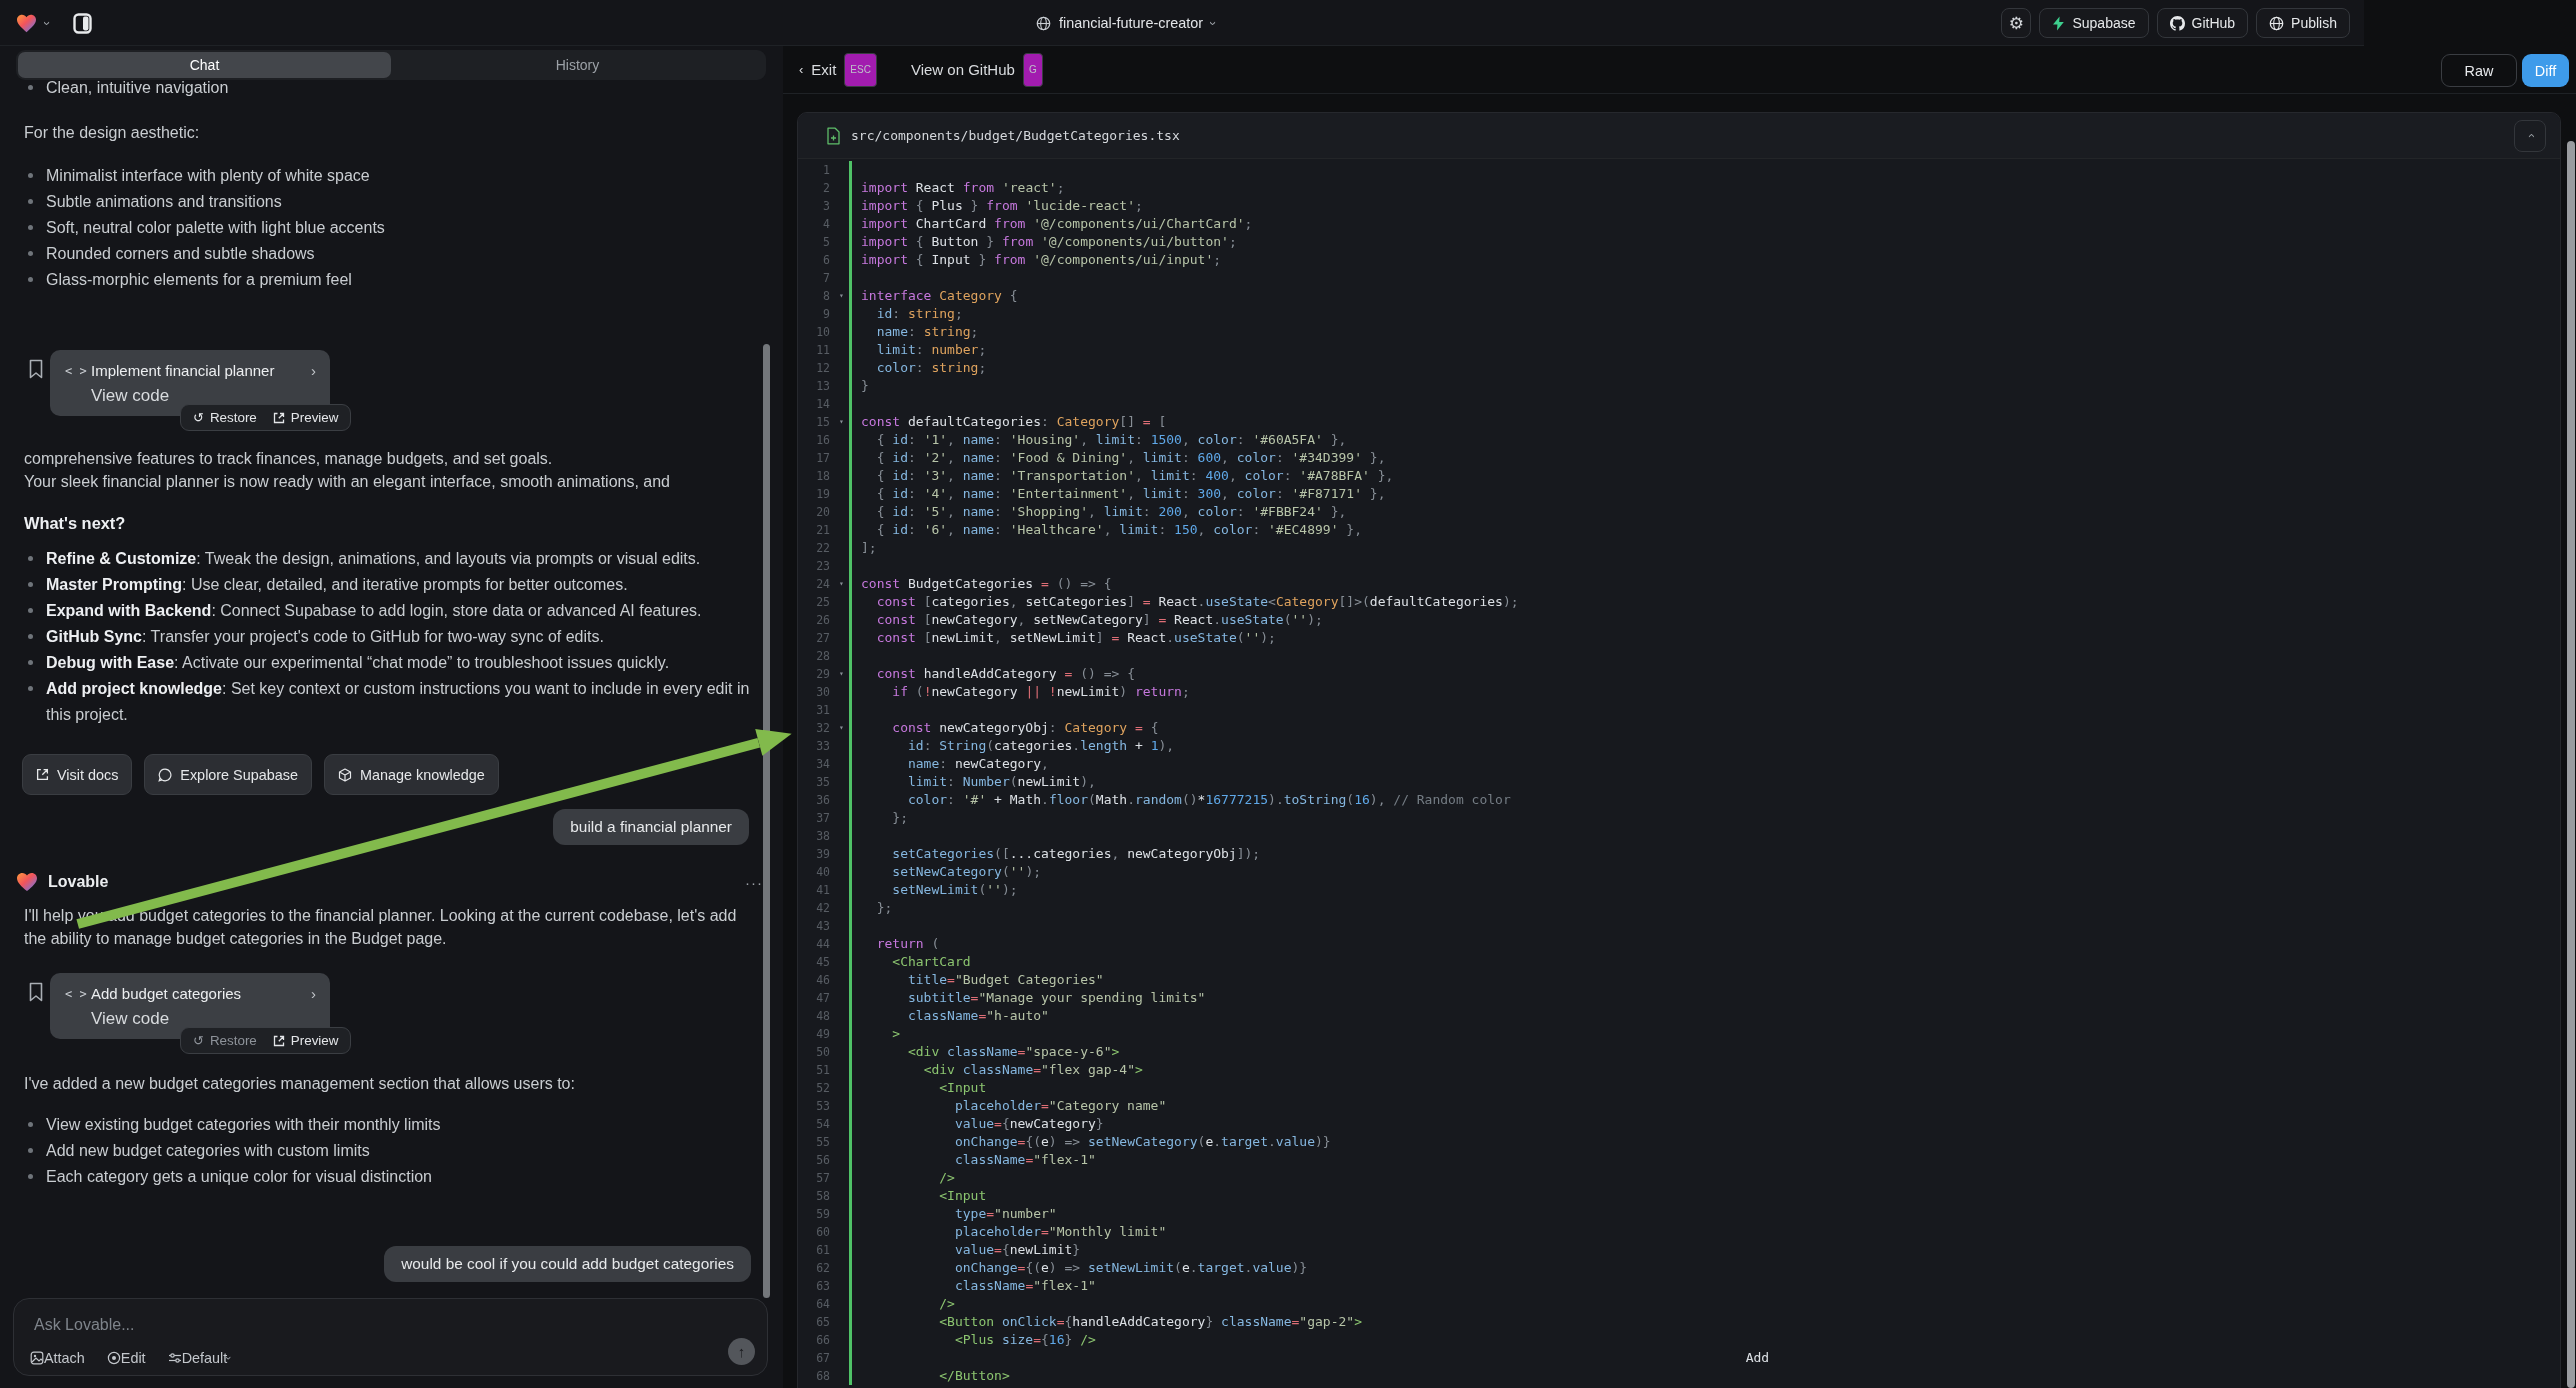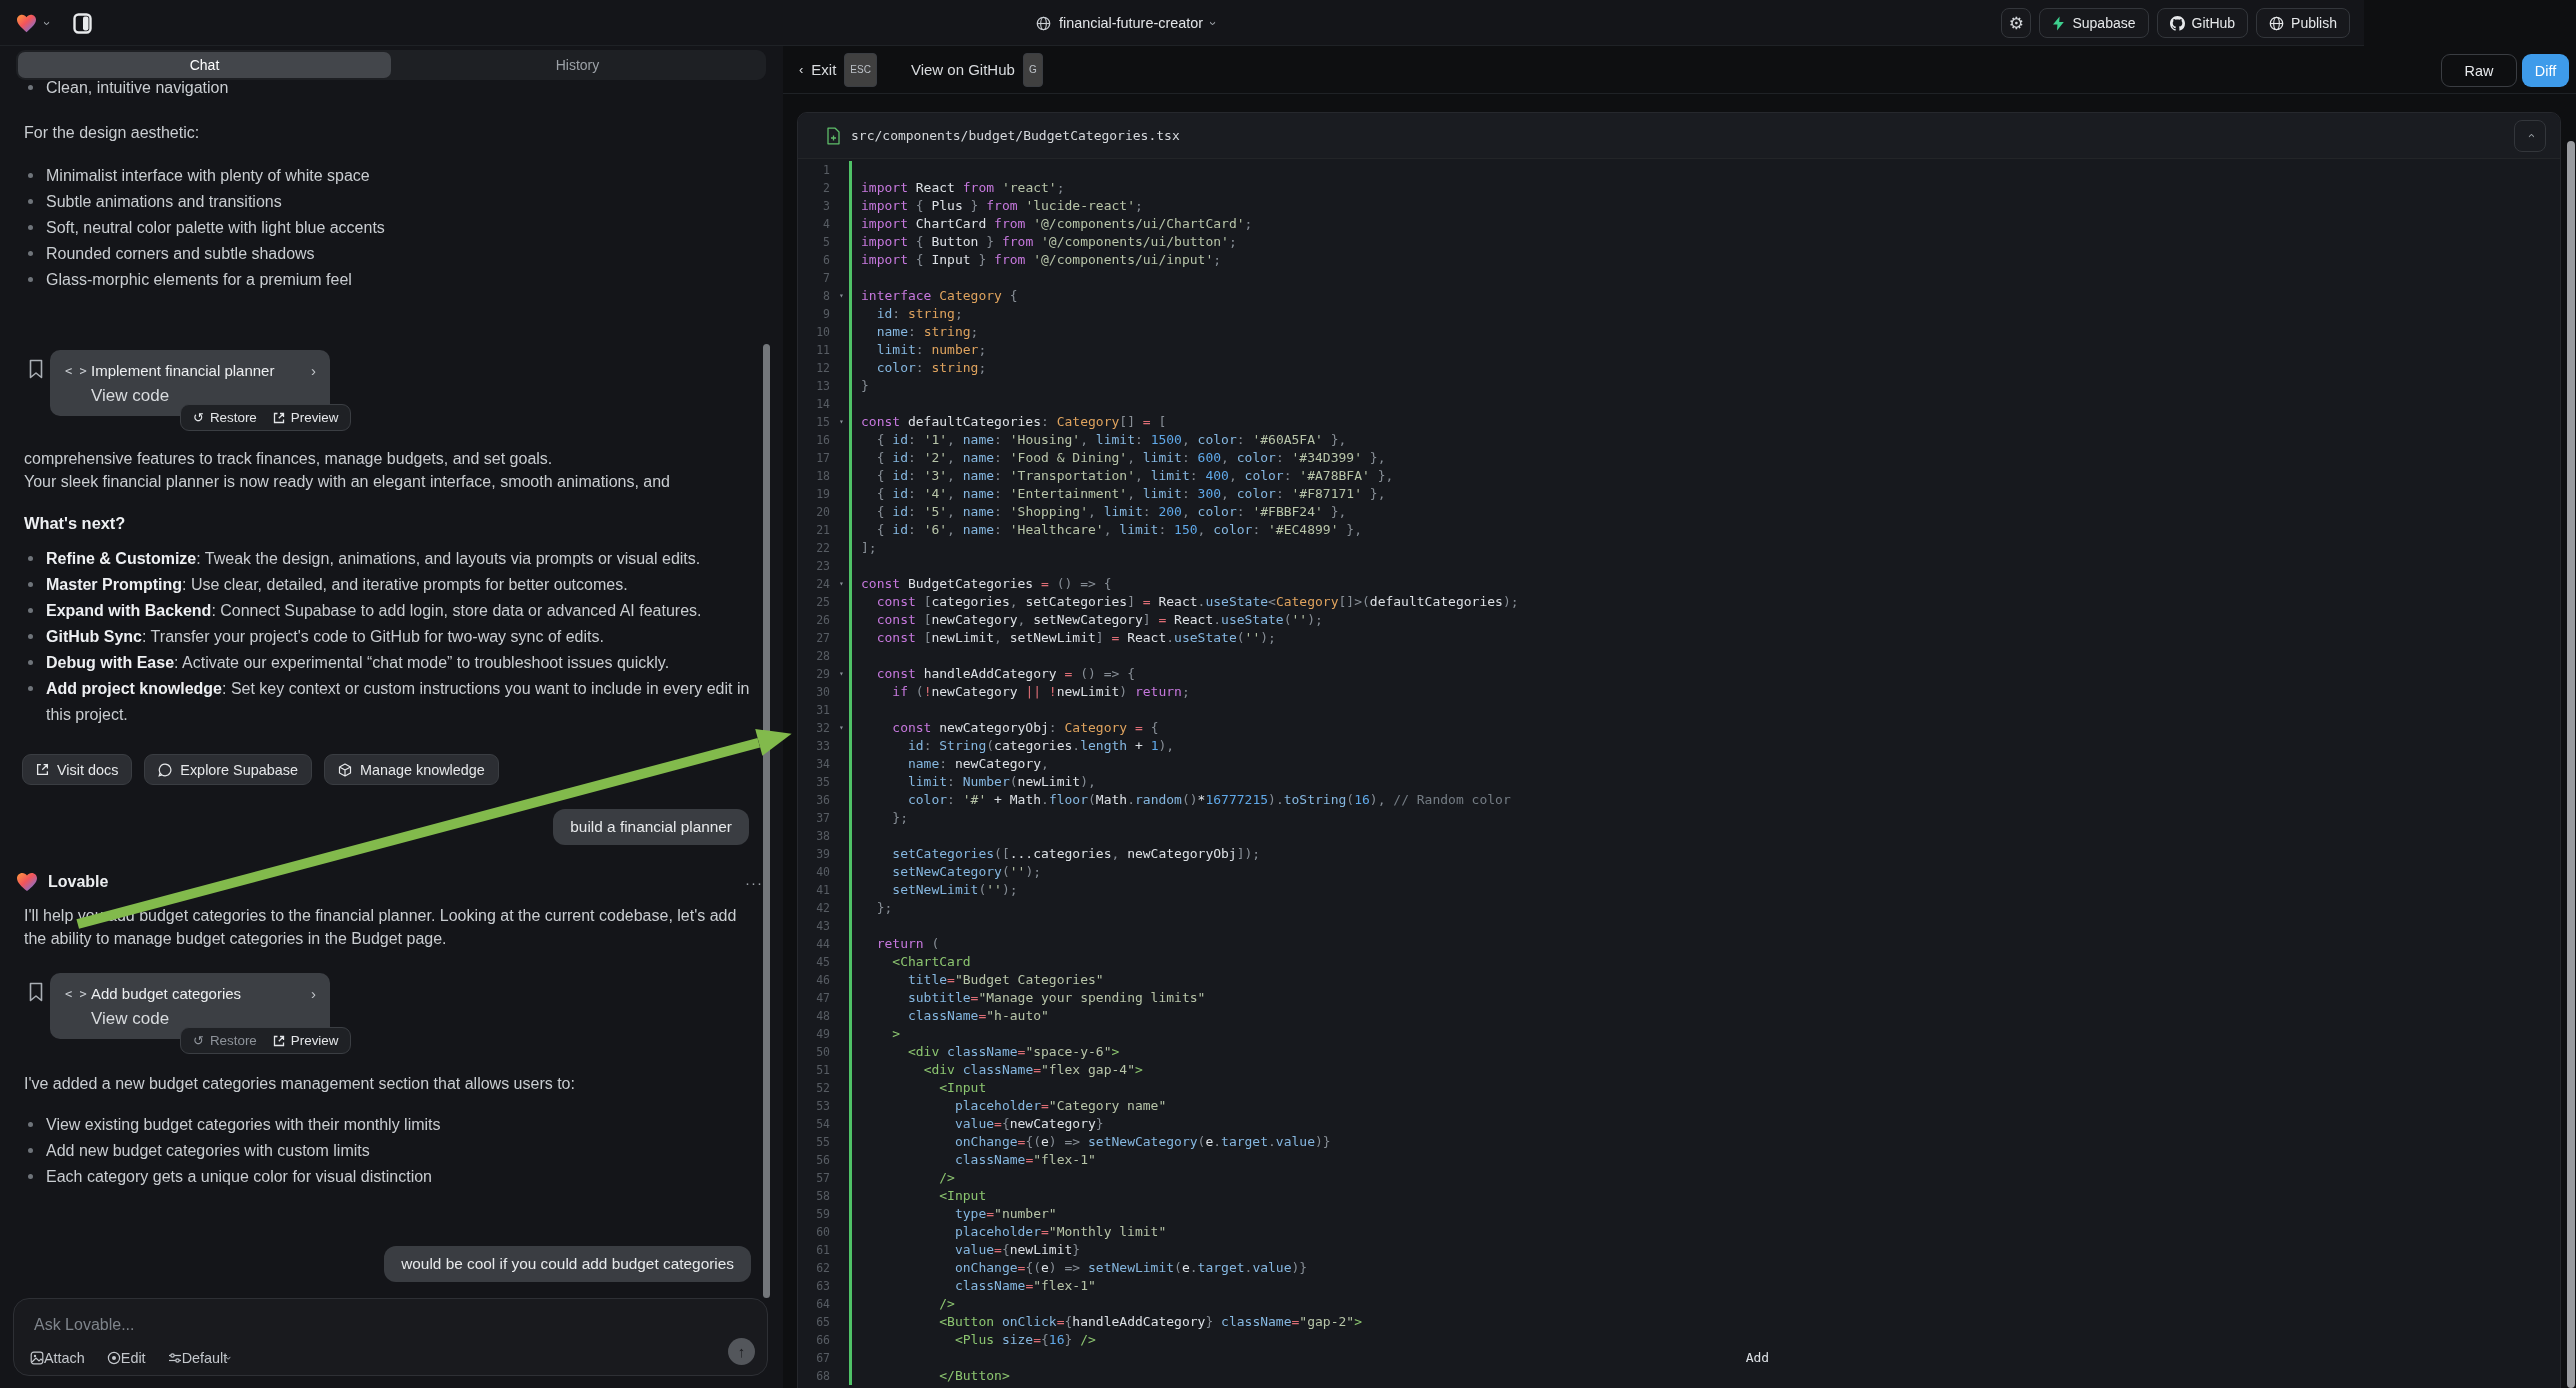--- a/index.html
+++ b/index.html
@@ -40,21 +40,21 @@
   .codeglyph { font-family:"DejaVu Sans Mono", monospace; font-size:12px; color:#C9CDD2; width:26px; }
   .vcard-title { font-size:15px; color:#ECEEF0; flex:1; }
   .vcard-arrow { color:#C2C6CB; font-size:15px; }
   .vcard-action { margin-left:26px; margin-top:7px; font-size:17px; color:#D8DBDE; }
   .pill { position:absolute; left:130px; top:54px; height:27px; display:flex; align-items:center; background:#1F2125; border:1px solid #3B3E43; border-radius:9px; padding:0 4px; z-index:3; }
   .pill-btn { display:flex; align-items:center; gap:6px; padding:0 8px; font-size:13.4px; color:#E4E6E9; height:100%; }
   .pill-btn.dim { color:#8E939A; }
   .pill-ic { font-size:13px; line-height:1; }
 
   .actions { position:absolute; left:22px; display:flex; gap:12px; }
-  .act-btn { height:31px; display:flex; align-items:center; gap:8px; padding:0 13px; background:#2C2E33; border:1px solid #3A3D42; border-radius:9px; color:#E6E8EA; font-size:14.4px; }
+  .act-btn { height:41px; display:flex; align-items:center; gap:8px; padding:0 13px; background:#2C2E33; border:1px solid #3A3D42; border-radius:9px; color:#E6E8EA; font-size:14.4px; }
 
   .bubble { position:absolute; background:#3A3D42; border-radius:12px; padding:9px 17px; font-size:15.4px; color:#E7E9EB; white-space:nowrap; }
 
   .lov-row { position:absolute; left:16px; right:20px; display:flex; align-items:center; gap:10px; }
   .lov-name { font-size:16px; font-weight:bold; color:#ECEEF0; flex:1; }
   .dots { color:#9BA0A6; font-size:15px; letter-spacing:1px; }
 
   .chat-scrollbar { position:absolute; left:763px; top:298px; width:7px; height:954px; border-radius:4px; background:#85888D; opacity:.85; }
 
   
@@ -62,21 +62,21 @@
   .composer input { position:absolute; left:20px; top:14px; right:20px; height:24px; background:transparent; border:none; outline:none; font-family:"Liberation Sans",sans-serif; font-size:16px; color:#E6E8EA; }
   .composer input::placeholder { color:#7E848B; }
   .comp-row { position:absolute; left:16px; bottom:9px; display:flex; align-items:center; gap:22px; }
   .comp-btn { display:flex; align-items:center; gap:0; color:#C3C7CC; font-size:14.4px; }
   .send { position:absolute; right:12px; bottom:10px; width:27px; height:27px; border-radius:50%; background:#53565B; display:flex; align-items:center; justify-content:center; color:#1B1C1F; font-size:15px; font-weight:bold; }
 
   
   .rpanel { position:absolute; left:783px; top:46px; right:0; bottom:0; background:#0E0F11; }
   .rheader { position:absolute; left:0; right:0; top:0; height:48px; border-bottom:1px solid #1F2226; display:flex; align-items:center; }
   .rh-item { display:flex; align-items:center; gap:8px; color:#D9DCDF; font-size:15px; }
-  .kbd { height:34px; padding:0 5px; display:flex; align-items:center; background:#404040; border:1px solid #3A3D42; border-radius:4px; color:#BDC2C8; font-size:10px; text-transform:uppercase; }
+  .kbd { height:34px; padding:0 5px; display:flex; align-items:center; background:#a21caf; border:1px solid #3A3D42; border-radius:4px; color:#BDC2C8; font-size:10px; text-transform:uppercase; }
   .raw-btn { position:absolute; right:59px; top:8px; width:76px; height:33px; border:1px solid #3A3D42; border-radius:9px; background:transparent; color:#E8EAED; font-size:14.4px; display:flex; align-items:center; justify-content:center; }
   .diff-btn { position:absolute; right:7px; top:8px; width:47px; height:33px; border-radius:9px; color:#fff; font-size:14.4px; display:flex; align-items:center; justify-content:center; }
 
   .code-card { position:absolute; left:14px; right:15px; top:66px; height:1334px; background:#17191E; border:1px solid #26282D; border-radius:10px; overflow:hidden; }
   .cc-header { height:46px; background:#1A1C21; border-bottom:1px solid #232528; display:flex; align-items:center; padding:0 14px 0 28px; }
   .file-path { margin-left:10px; font-family:"DejaVu Sans Mono", monospace; font-size:13px; color:#D5D8DC; flex:1; }
   .collapse-btn { width:32px; height:32px; border:1px solid #33363B; border-radius:8px; display:flex; align-items:center; justify-content:center; color:#D5D8DC; }
 
   .code-body { padding-top:2px; font-family:"DejaVu Sans Mono", monospace; font-size:13px; }
   .crow { display:flex; height:18px; line-height:18px; }

